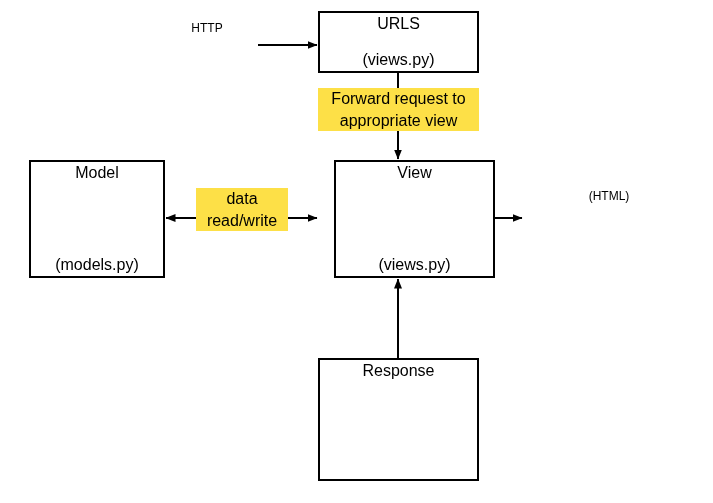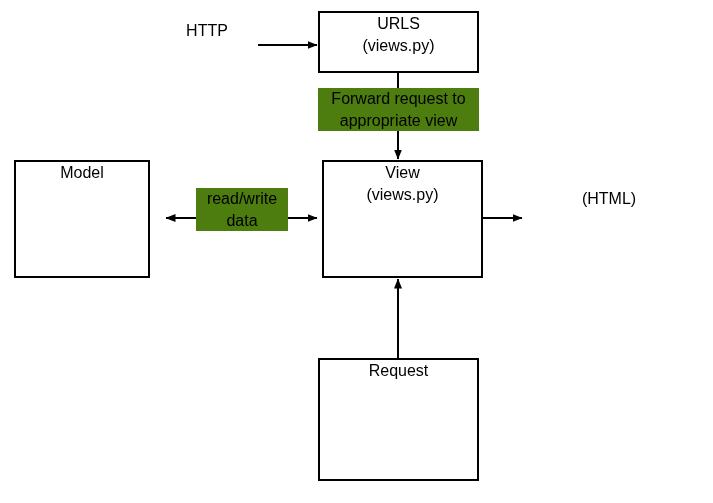--- a/index.html
+++ b/index.html
@@ -19,21 +19,21 @@
     overflow: hidden;
   }
   .node {
     position: absolute;
     box-sizing: border-box;
     border: 2px solid #000000;
     background: #ffffff;
     display: flex;
     flex-direction: column;
     align-items: center;
-    justify-content: flex-start;
+    justify-content: space-between;
     text-align: center;
     font-size: 16px;
     line-height: 1.35;
     z-index: 3;
   }
   .node .ln { display: block; white-space: nowrap; }
   .node.overflowing { overflow: visible; }
 
   .edge-svg {
     position: absolute;
@@ -43,38 +43,38 @@
     height: 503px;
     z-index: 1;
     pointer-events: none;
   }
   .edge-label {
     position: absolute;
     font-size: 16px;
     line-height: 1.35;
     text-align: center;
     white-space: nowrap;
-    background: #4d7c0f;
+    background: #fde047;
     z-index: 2;
   }
   .edge-label .ln { display: block; }
   .free-label {
     position: absolute;
-    font-size: 16px;
+    font-size: 12px;
     line-height: 1.35;
     text-align: center;
     white-space: nowrap;
     z-index: 2;
   }
   .free-label .ln { display: block; }
 
   
   #node-urls      { left: 318px; top: 11px;  width: 161px; height: 62px; }
-  #node-view      { left: 322px; top: 160px; width: 161px; height: 118px; }
-  #node-model     { left: 14px;  top: 160px; width: 136px; height: 118px; }
+  #node-view      { left: 334px; top: 160px; width: 161px; height: 118px; }
+  #node-model     { left: 29px;  top: 160px; width: 136px; height: 118px; }
   #node-template  { left: 318px; top: 358px; width: 161px; height: 123px; }
 
   #label-forward  { left: 318px; top: 88px;  width: 161px; }
   #label-readwrite{ left: 196px; top: 188px; width: 92px; }
   #label-http-req { left: 162px; top: 20px;  width: 90px; }
   #label-http-res { left: 529px; top: 188px; width: 160px; }
 </style>
 </head>
 <body>
 
@@ -126,37 +126,38 @@
     <span class="ln">(views.py)</span>
   </div>
 
   <div class="node" id="node-view">
     <span class="ln">View</span>
     <span class="ln">(views.py)</span>
   </div>
 
   <div class="node" id="node-model">
     <span class="ln">Model</span>
+    <span class="ln">(models.py)</span>
   </div>
 
   <div class="node overflowing" id="node-template">
-    <span class="ln">Request</span>
+    <span class="ln">Response</span>
   </div>
 
   <div class="free-label" id="label-http-req">
     <span class="ln">HTTP</span>
   </div>
 
   <div class="edge-label" id="label-forward">
     <span class="ln">Forward request to</span>
     <span class="ln">appropriate view</span>
   </div>
 
   <div class="edge-label" id="label-readwrite">
+    <span class="ln">data</span>
     <span class="ln">read/write</span>
-    <span class="ln">data</span>
   </div>
 
   <div class="free-label" id="label-http-res">
     <span class="ln">(HTML)</span>
   </div>
 
 </div>
 
 </body></html>

